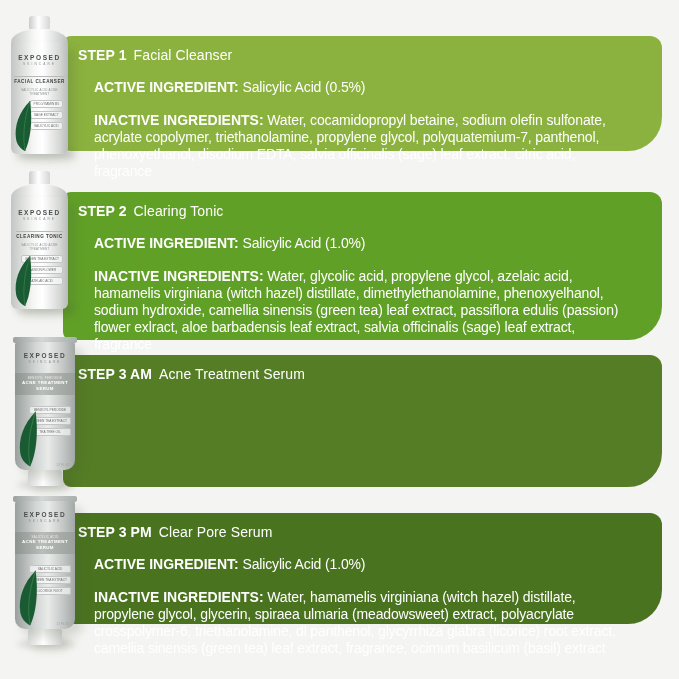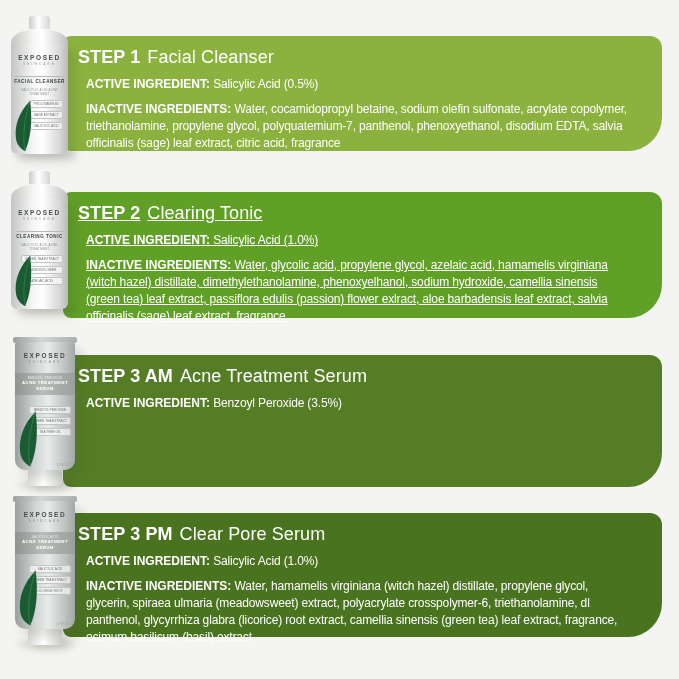--- a/index.html
+++ b/index.html
@@ -9,27 +9,27 @@
     font-family:"Liberation Sans","DejaVu Sans",sans-serif;
   }
   
   .panel{
     position:absolute;left:63px;width:599px;box-sizing:border-box;
     border-radius:8px 12px 34px 8px;
     color:#ffffff;
     padding:9px 20px 10px 15px;
   }
   .panel1{top:36px;height:115px;}
-  .panel2{top:192px;height:126px;text-decoration:underline;}
+  .panel2{top:192px;height:148px;}
   .panel3{top:355px;height:132px;}
-  .panel4{top:513px;height:124px;}
-  .ptitle{font-size:18px;margin:2px 0 8px 0;letter-spacing:.1px;}
+  .panel4{top:513px;height:111px;}
+  .ptitle{font-size:14px;margin:2px 0 8px 0;letter-spacing:.1px;}
   .step{font-weight:bold;}
   .pname{font-weight:normal;margin-left:7px;}
-  .line{font-size:12px;line-height:17px;letter-spacing:-.15px;margin:8px;}
+  .line{font-size:14px;line-height:17px;letter-spacing:-.15px;margin:16px;}
   .b{font-weight:bold;letter-spacing:0;}
   
   .prod{position:absolute;z-index:2;}
   .prod1{left:11px;top:16px;}
   .prod2{left:11px;top:171px;}
   .prod3{left:13px;top:337px;}
   .prod4{left:13px;top:496px;}
   
   .cap{
     width:21px;height:13px;margin:0 auto;
@@ -115,23 +115,20 @@
   </p>
   <p class="line">
     <span class="b">INACTIVE INGREDIENTS:</span> <span>Water, glycolic acid, propylene glycol, azelaic acid, hamamelis virginiana (witch hazel) distillate, dimethylethanolamine, phenoxyelhanol, sodium hydroxide, camellia sinensis (green tea) leaf extract, passiflora edulis (passion) flower exlract, aloe barbadensis leaf extract, salvia officinalis (sage) leaf extract, fragrance</span>
   </p>
 </div>
 
 <div class="panel panel3" style="background-color: rgb(85, 125, 37);">
   <div class="ptitle">
     <span class="step">STEP 3 AM</span><span class="pname">Acne Treatment Serum</span>
   </div>
-  <p class="line">
-    <span class="b">ACTIVE INGREDIENT:</span> <span>Benzoyl Peroxide (3.5%)</span>
-  </p>
 </div>
 
 <div class="panel panel4" style="background-color: rgb(74, 115, 31);">
   <div class="ptitle">
     <span class="step">STEP 3 PM</span><span class="pname">Clear Pore Serum</span>
   </div>
   <p class="line">
     <span class="b">ACTIVE INGREDIENT:</span> <span>Salicylic Acid (1.0%)</span>
   </p>
   <p class="line">

